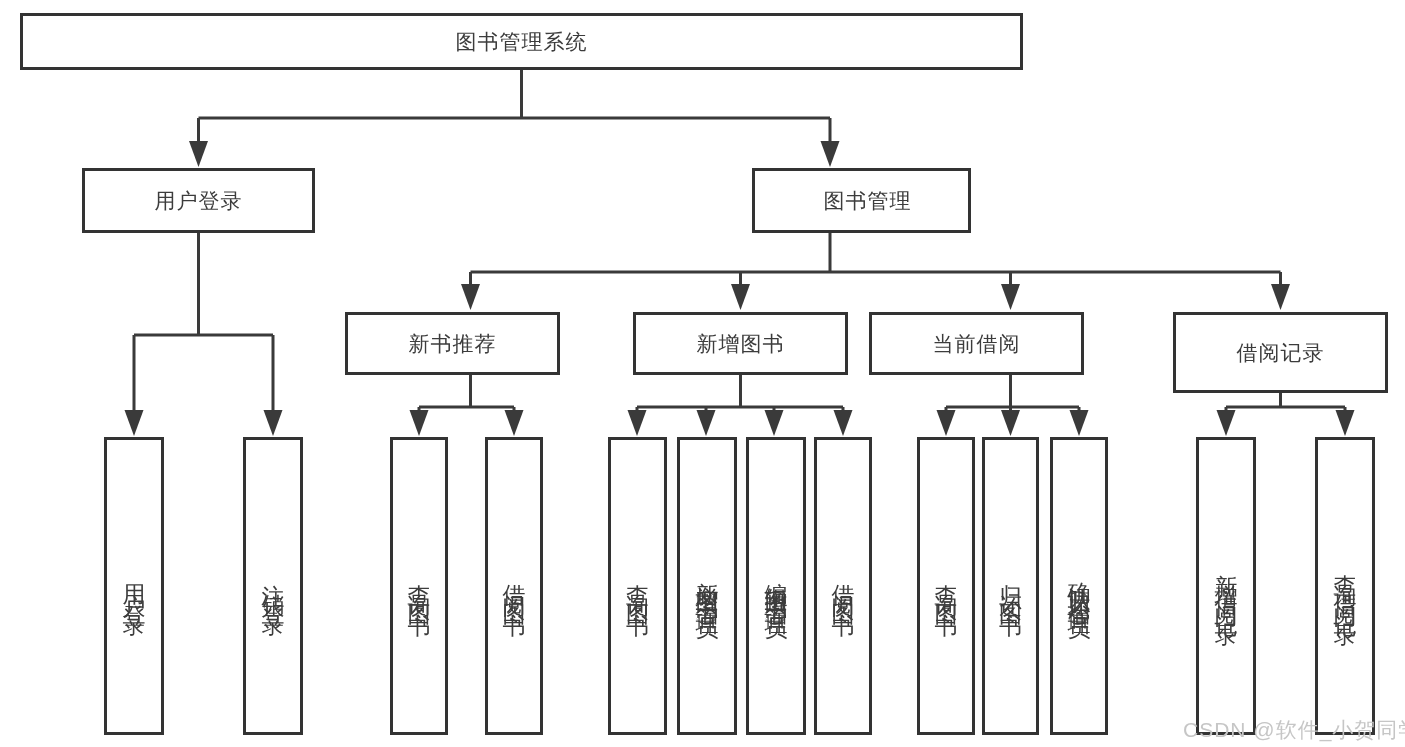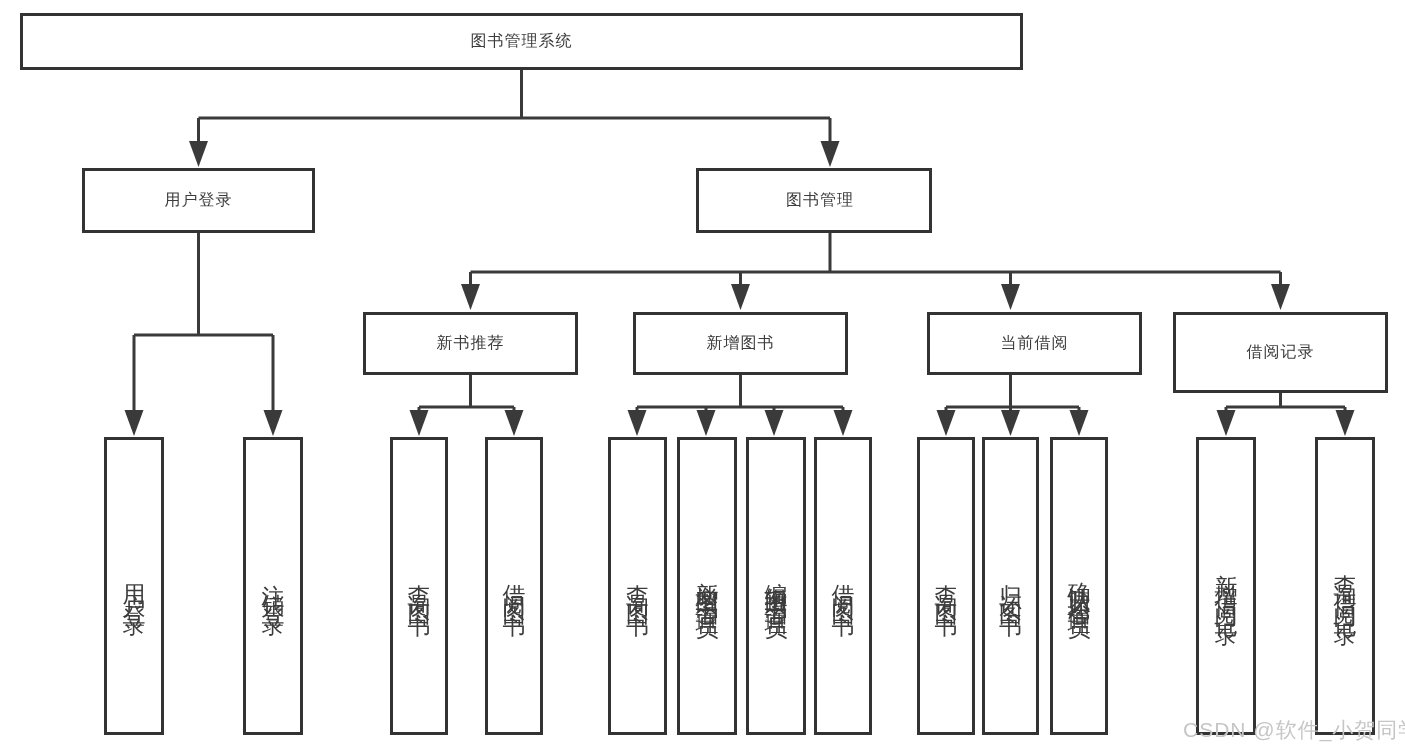--- a/index.html
+++ b/index.html
@@ -11,21 +11,21 @@
     overflow:hidden;
   }
   .wires{position:absolute;left:0;top:0;z-index:1;}
   .node{
     position:absolute;
     box-sizing:border-box;
     background:var(--background,#ffffff);
     border:3px solid var(--border,#333333);
     color:var(--text,#3c3c3c);
     display:flex;align-items:center;justify-content:center;
-    font-size:16px;
+    font-size:21px;
     letter-spacing:1px;
     z-index:2;
     text-align:center;
   }
   .node.v{
     writing-mode:vertical-rl;
     text-orientation:upright;
     font-size:23px;
     letter-spacing:10px;
     line-height:1;
@@ -92,25 +92,25 @@
     <g>
       <path d="M1280.5 375 V407 M1226 407 H1345 M1226 407 V414 M1345 407 V414"></path>
       <polygon fill="#3a3a3a" stroke="none" points="1216.5,410 1235.5,410 1226,436"></polygon>
       <polygon fill="#3a3a3a" stroke="none" points="1335.5,410 1354.5,410 1345,436"></polygon>
     </g>
   </svg>
 
   <div class="node" style="left:20px;top:13px;width:1003px;height:57px;">图书管理系统</div>
 
   <div class="node" style="left:82px;top:168px;width:233px;height:65px;">用户登录</div>
-  <div class="node" style="left:696px;top:168px;width:236px;height:65px;padding-left:12px;">图书管理</div>
+  <div class="node" style="left:752px;top:168px;width:219px;height:65px;padding-left:12px;">图书管理</div>
 
-  <div class="node" style="left:363px;top:312px;width:215px;height:63px;">新书推荐</div>
+  <div class="node" style="left:345px;top:312px;width:215px;height:63px;">新书推荐</div>
   <div class="node" style="left:633px;top:312px;width:215px;height:63px;">新增图书</div>
-  <div class="node" style="left:927px;top:312px;width:215px;height:63px;">当前借阅</div>
+  <div class="node" style="left:869px;top:312px;width:215px;height:63px;">当前借阅</div>
   <div class="node" style="left:1173px;top:312px;width:215px;height:81px;">借阅记录</div>
 
   <div class="node v" style="left:104px;top:437px;width:60px;height:298px;">用户登录</div>
   <div class="node v" style="left:243px;top:437px;width:60px;height:298px;">注销登录</div>
 
   <div class="node v" style="left:390px;top:437px;width:58px;height:298px;">查询图书</div>
   <div class="node v" style="left:485px;top:437px;width:58px;height:298px;">借阅图书</div>
 
   <div class="node v" style="left:608px;top:437px;width:59px;height:298px;">查询图书</div>
   <div class="node v tight" style="left:677px;top:437px;width:60px;height:298px;">新增图书（管理员）</div>

